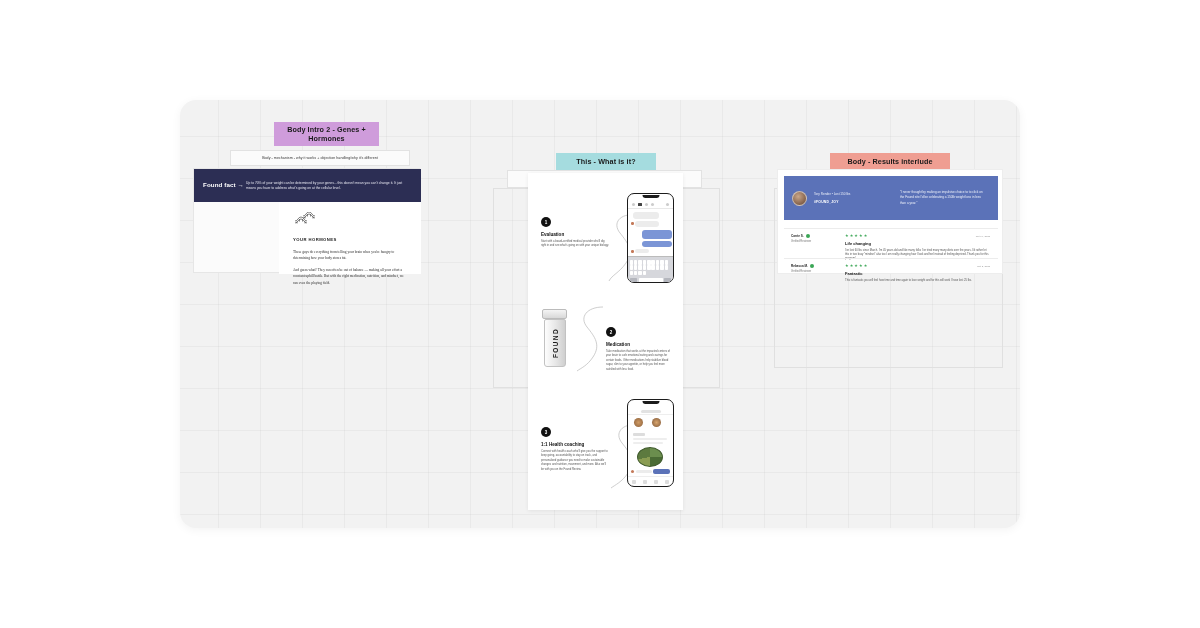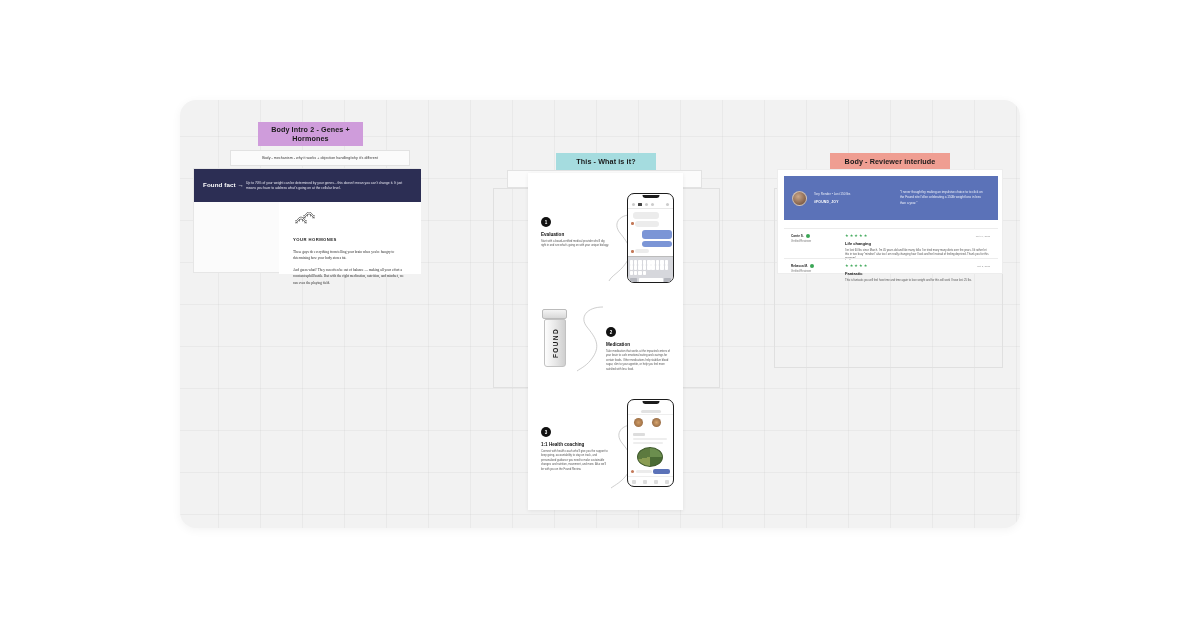--- a/index.html
+++ b/index.html
@@ -217,25 +217,25 @@
     display:inline-block; width:4px; height:4px; border-radius:50%;
     background:#3aa655; position:relative; top:0.3px;
   }
 </style>
 </head>
 <body>
 
 <div id="canvas">
   <div id="grid"></div>
 
-  <div class="sec-label" style="left:78px; top:22px; width:105px; background:#cf9cdb;">Body Intro 2 - Genes + Hormones</div>
+  <div class="sec-label" style="left:94px; top:22px; width:105px; background:#cf9cdb;">Body Intro 2 - Genes + Hormones</div>
 
   <div class="sec-label" style="left:376px; top:53px; width:100px; background:#a5dcdf; padding:4px 6px;">This - What is it?</div>
 
-  <div class="sec-label" style="left:650px; top:53px; width:120px; background:#ef9e92; padding:4px 6px;">Body - Reviewer interlude</div>
+  <div class="sec-label" style="left:650px; top:53px; width:120px; background:#ef9e92; padding:4px 6px;">Body - Results interlude</div>
 
   <div class="frame-title" style="left:50px; top:50px; width:180px; height:16px;">Body - mechanism - why it works + objection handling/why it's different</div>
 
   <div class="frame-title" style="left:327px; top:70px; width:195px; height:18px;">What is FOUND?</div>
 
   <div class="frame-title" style="left:608px; top:70px; width:195px; height:18px;">More stories of Success with FOUND</div>
 
   <div class="frame-box" style="left:313px; top:88px; width:227px; height:200px;"></div>
   <div class="frame-box" style="left:594px; top:88px; width:229px; height:180px;"></div>
 

